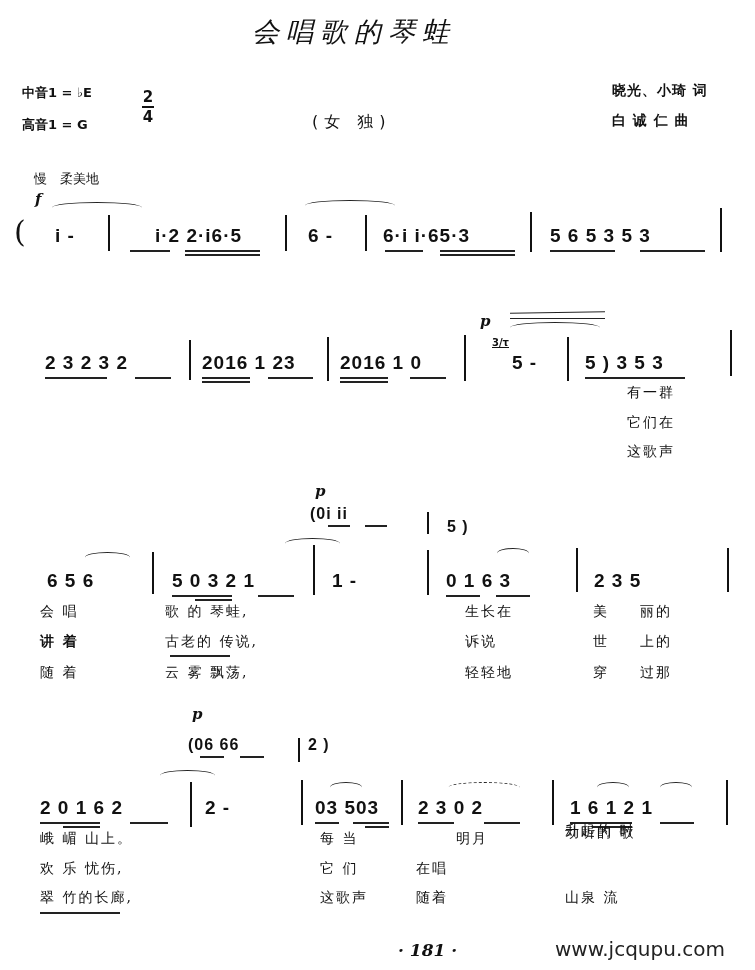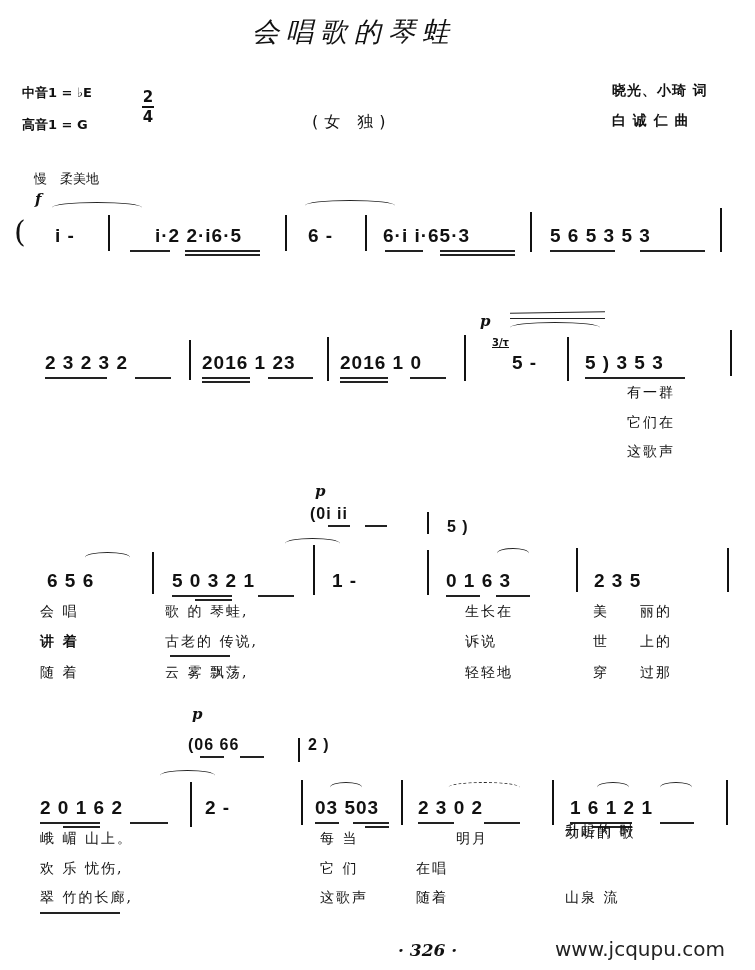--- a/index.html
+++ b/index.html
@@ -185,14 +185,14 @@
 <div class="abs lyric" style="left:320px; top:860px;">它  们</div>
 <div class="abs lyric" style="left:416px; top:860px;">在唱</div>
 <div class="abs lyric" style="left:565px; top:824px;">动听的 歌</div>
 
 <div class="abs lyric" style="left:40px; top:889px;">翠  竹的长廊,</div>
 <div class="ul" style="left:40px; top:912px; width:80px;"></div>
 <div class="abs lyric" style="left:320px; top:889px;">这歌声</div>
 <div class="abs lyric" style="left:416px; top:889px;">随着</div>
 <div class="abs lyric" style="left:565px; top:889px;">山泉  流</div>
 
-<div class="abs page-num" style="left:398px; top:940px;">· 326 ·</div>
+<div class="abs page-num" style="left:398px; top:940px;">· 181 ·</div>
 <div class="abs watermark" style="left:555px; top:937px;">www.jcqupu.com</div>
 
 </body></html>

